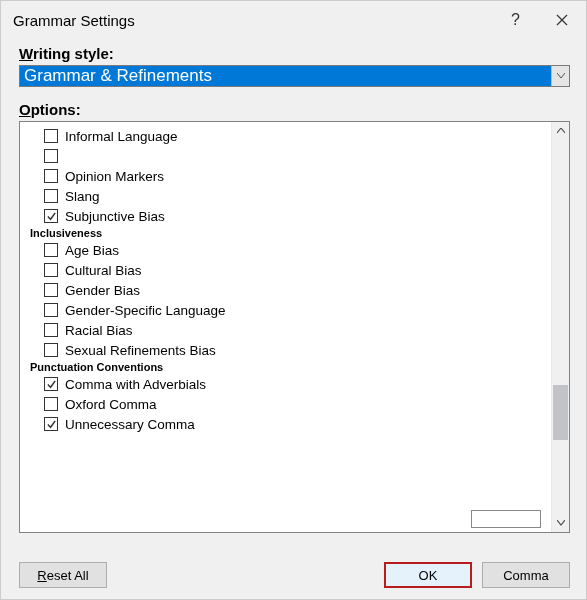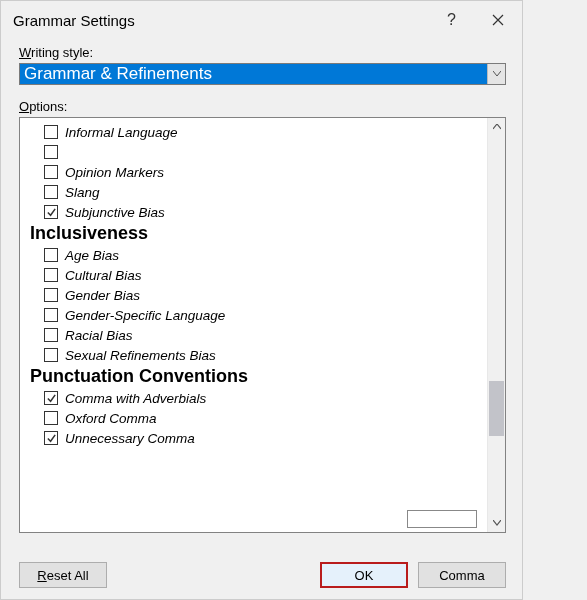--- a/index.html
+++ b/index.html
@@ -7,21 +7,21 @@
     margin: 0;
     font-family: "Segoe UI", Tahoma, sans-serif;
     font-size: 13px;
     background: #f0f0f0;
     width: 587px;
     height: 600px;
     overflow: hidden;
     color: #000;
   }
   .dialog {
-    width: 523px;
+    width: 587px;
     height: 600px;
     background: #f0f0f0;
     border: 1px solid #ccc;
     display: flex;
     flex-direction: column;
   }
   .titlebar {
     height: 38px;
     display: flex;
     align-items: center;
@@ -43,22 +43,23 @@
     color: #333;
   }
   .titlebar .tbtn.close { width: 48px; }
   .content {
     flex: 1;
     padding: 6px 16px 10px 18px;
     display: flex;
     flex-direction: column;
   }
   .label {
-    font-size: 13px;
+    font-size: 15px;
     margin-bottom: 3px;
+    font-weight: bold;
   }
   .underline { text-decoration: underline; }
   .combo {
     height: 22px;
     display: flex;
     border: 1px solid #7a7a7a;
     background: #fff;
     margin-bottom: 14px;
   }
   .combo .sel {
@@ -106,21 +107,21 @@
     justify-content: center;
   }
   .sbtrack { flex: 1; position: relative; }
   .sbthumb {
     position: absolute;
     left: 1px; right: 1px;
     background: #c2c3c9;
   }
   .group-title {
     font-weight: 600;
-    font-size: 18px;
+    font-size: 11px;
     padding: 1px 8px 1px 0px;
   }
   .item {
     display: flex;
     align-items: center;
     padding: 0px 0;
     height: 20px;
     padding-left: 14px;
   }
   .cb {
@@ -129,21 +130,21 @@
     border: 1px solid #333;
     background: #fff;
     margin-right: 7px;
     display: flex;
     align-items: center;
     justify-content: center;
     flex-shrink: 0;
   }
   .cb svg { display: none; }
   .cb.checked svg { display: block; }
-  .item-label { font-size: 13.5px; font-style: italic; }
+  .item-label { font-size: 13.5px; }
   .cutline {
     position: absolute;
     bottom: 4px;
     right: 10px;
     border: 1px solid #888;
     background: #fff;
     width: 70px;
     height: 18px;
     overflow: hidden;
   }

